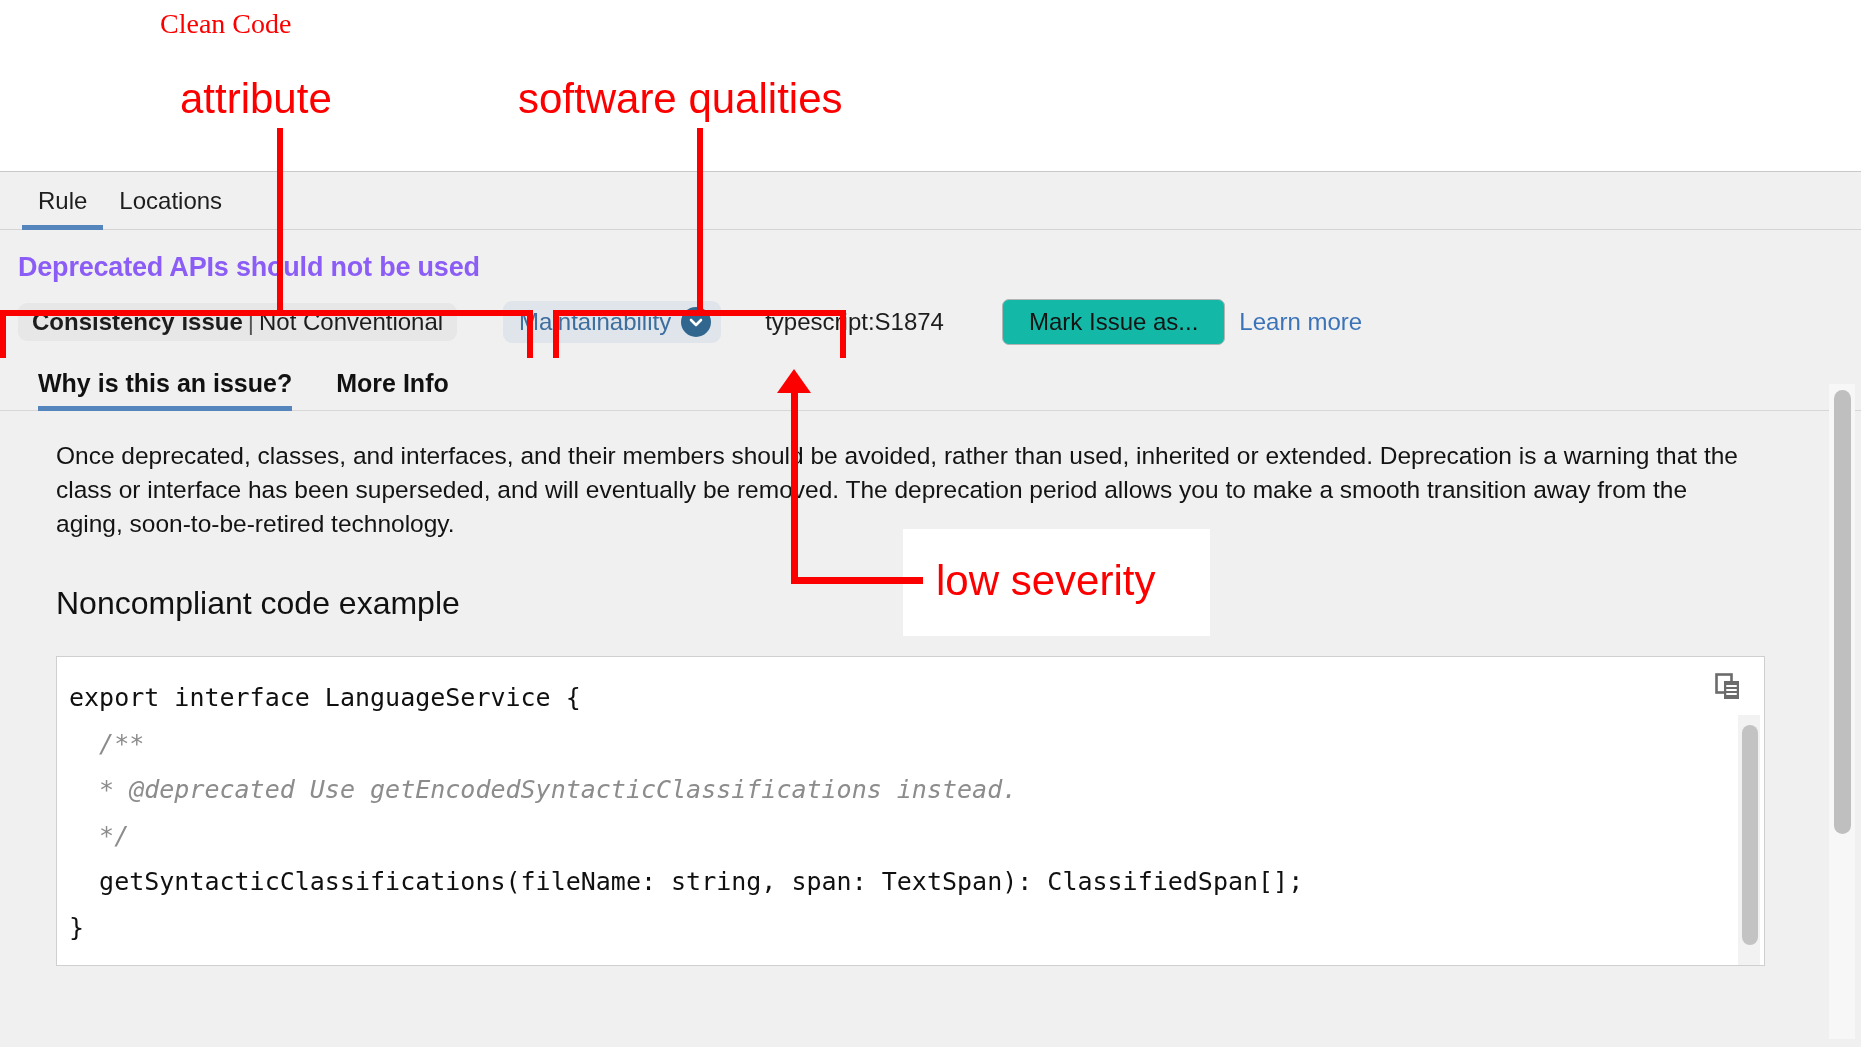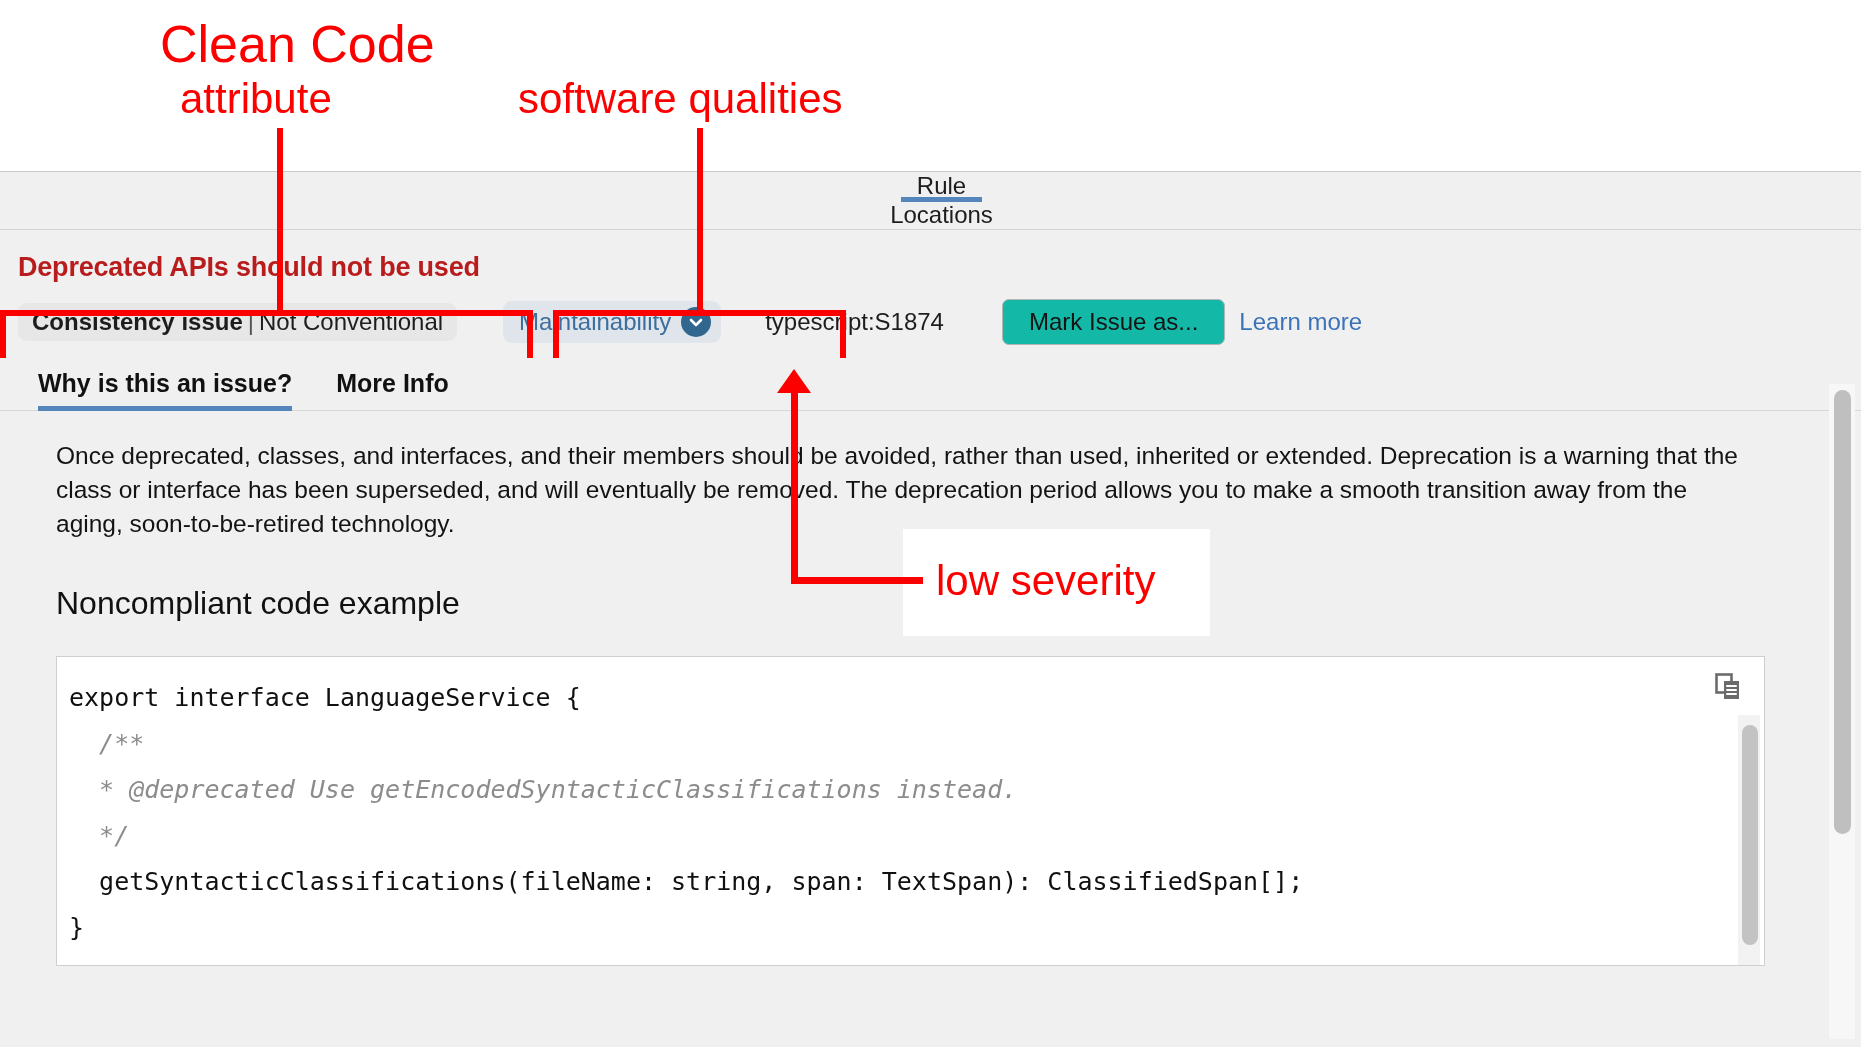--- a/index.html
+++ b/index.html
@@ -54,21 +54,20 @@
 
   .tabbar {
     position: relative;
     height: 58px;
     background: #f0f0f0;
     border-bottom: 1px solid #d4d4d4;
     display: flex;
     align-items: center;
     padding-left: 22px;
     box-sizing: border-box;
-    flex-direction: column;
   }
   .tab {
     font-size: 24px;
     color: #1d1d1d;
     padding: 0 16px;
     height: 100%;
     display: flex;
     align-items: center;
     position: relative;
     cursor: default;
@@ -77,21 +76,21 @@
     content: "";
     position: absolute;
     left: 0; right: 0; bottom: -1px;
     height: 5px;
     background: #5485bc;
   }
 
   .rule-title {
     font-size: 27px;
     font-weight: bold;
-    color: #b91c1c;
+    color: #8b5cf6;
     padding: 22px 0 6px 18px;
     letter-spacing: -0.2px;
   }
 
   .meta-row {
     display: flex;
     align-items: center;
     padding: 6px 0 0 18px;
     gap: 14px;
     height: 60px;
@@ -260,21 +259,21 @@
     height: 444px;
     border-radius: 9px;
     background: #bfbfbf;
   }
 </style>
 </head>
 <body>
 
 <div id="page">
 
-  <div class="anno-text" style="left:160px; top:18px; font-size:52px;">Clean Code</div>
+  <div class="anno-text" style="left:160px; top:10px; font-size:28px;font-family:Liberation Serif, serif;">Clean Code</div>
   <div class="anno-text" style="left:180px; top:78px; font-size:42px;">attribute</div>
   <div class="anno-text" style="left:518px; top:78px; font-size:42px;">software qualities</div>
 
   <div class="panel">
 
     <div class="tabbar">
       <div class="tab active">
         <span>Rule</span>
       </div>
       <div class="tab">

